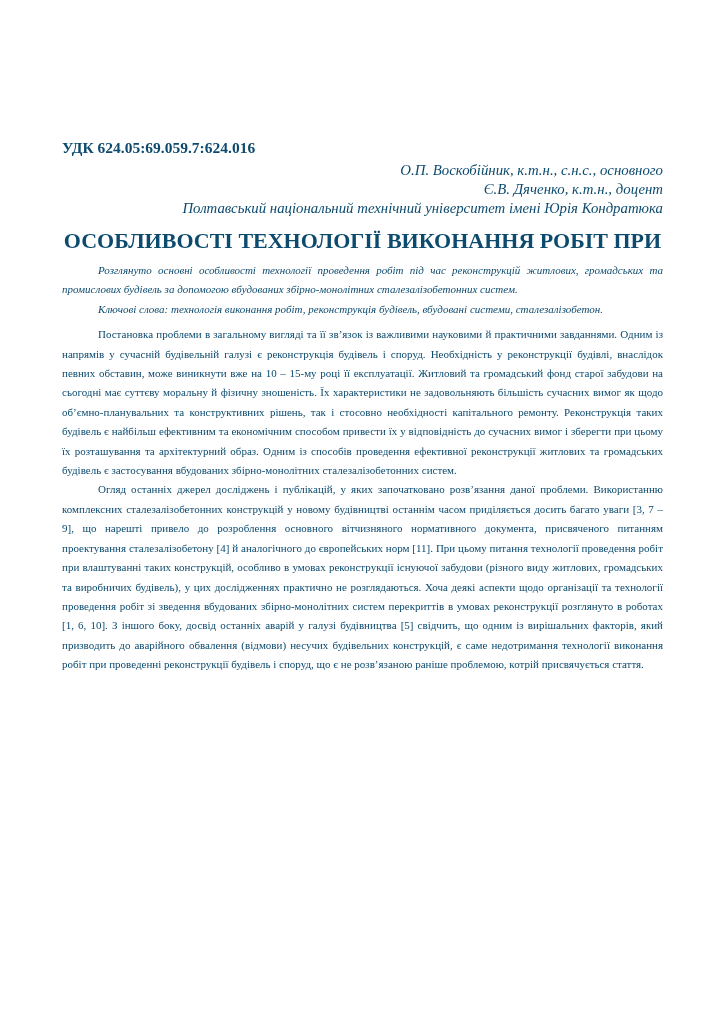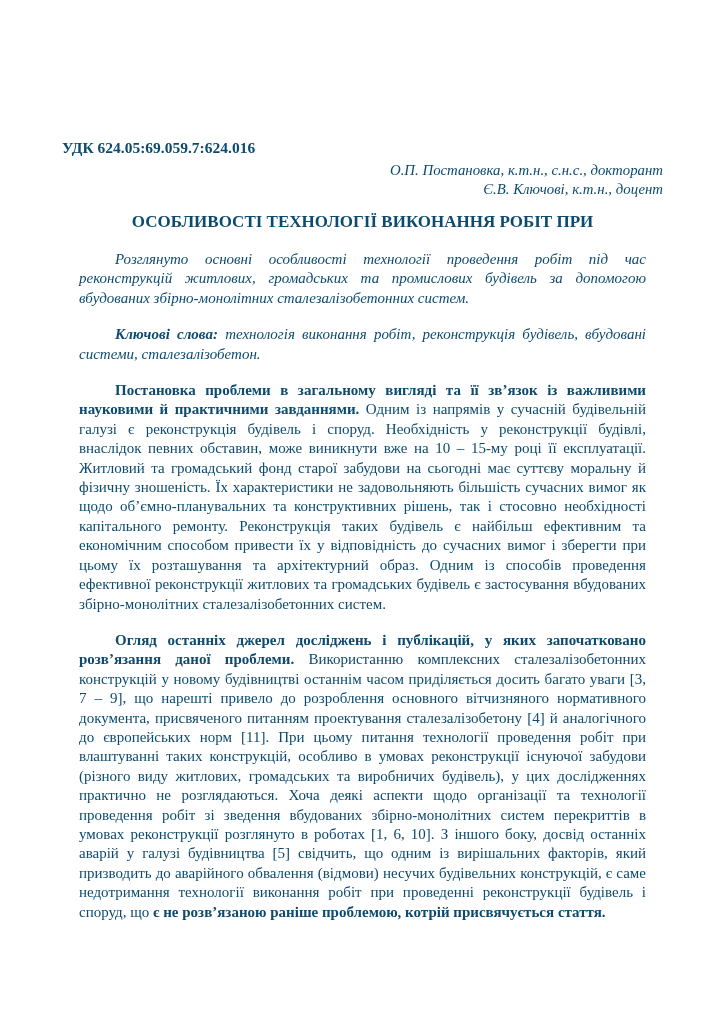--- a/index.html
+++ b/index.html
@@ -28,46 +28,47 @@
   .byline {
     text-align: right;
     font-style: italic;
     font-size: 14.8px;
     line-height: 19px;
     margin: 0;
   }
   .title {
     text-align: center;
     font-weight: bold;
-    font-size: 17px;
+    font-size: 22px;
     line-height: 22px;
     margin: 12px 0 9px 0;
   }
   .para {
-    margin: 17px;
-    font-size: 15px;
+    margin: 0;
+    font-size: 11px;
     line-height: 19.4px;
     text-align: justify;
     text-indent: 36px;
   }
   .abstract .para { font-style: italic; }
   .body-section { margin-top: 6px; }
-  .b { font-weight: bold; }
+  .b { font-weight: normal; }
 </style>
 </head>
 <body>
 
 <div class="page">
   <div class="content">
 
     <p class="udc">УДК 624.05:69.059.7:624.016</p>
 
     <div class="byline">
-      <div>О.П. Постановка, к.т.н., с.н.с., докторант</div>
-      <div>Є.В. Ключові, к.т.н., доцент</div>
+      <div>О.П. Воскобійник, к.т.н., с.н.с., основного</div>
+      <div>Є.В. Дяченко, к.т.н., доцент</div>
+      <div>Полтавський національний технічний університет імені Юрія Кондратюка</div>
     </div>
 
     <div class="title">
       <div>ОСОБЛИВОСТІ ТЕХНОЛОГІЇ ВИКОНАННЯ РОБІТ ПРИ</div>
     </div>
 
     <div class="abstract">
       <p class="para">Розглянуто основні особливості технології проведення робіт під час реконструкцій житлових, громадських та промислових будівель за допомогою вбудованих збірно-монолітних сталезалізобетонних систем.</p>
       <p class="para"><span class="b">Ключові слова: </span><span>технологія виконання робіт, реконструкція будівель, вбудовані системи, сталезалізобетон.</span></p>
     </div>

